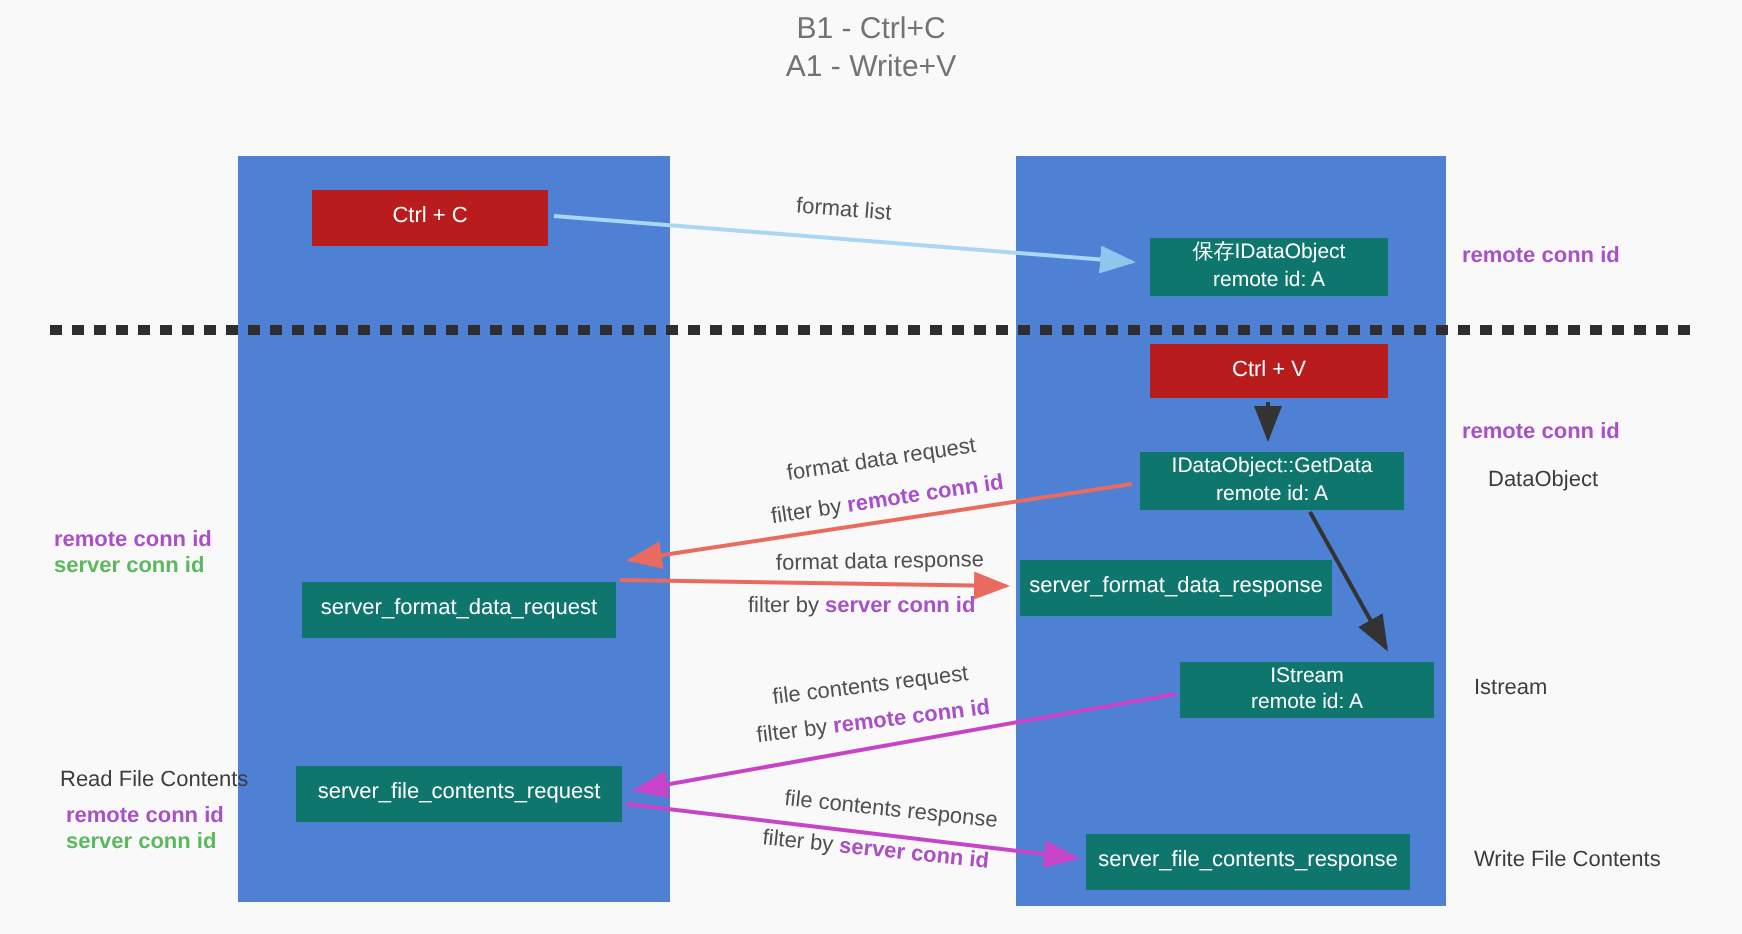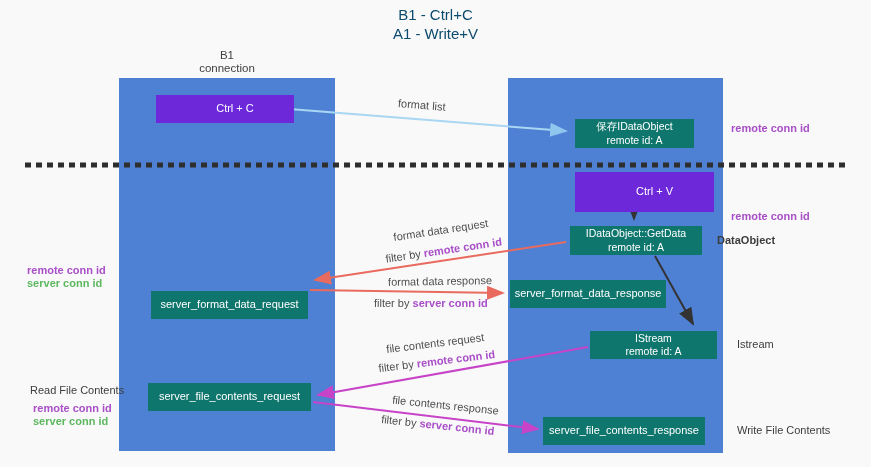--- a/index.html
+++ b/index.html
@@ -3,34 +3,34 @@
 <meta charset="utf-8">
 <style>
   html,body { margin:0; padding:0; }
   .canvas {
     position:relative; width:871px; height:467px;
     background:#f9f9f9; overflow:hidden;
     font-family:"Liberation Sans", sans-serif;
   }
   .title {
     position:absolute; left:0; right:0; top:6px;
-    text-align:center; font-size:15px; color:#0c4a6e; line-height:1.25;
+    text-align:center; font-size:15px; color:#737373; line-height:1.25;
   }
   .lane-header {
     position:absolute; top:49px; text-align:center;
     font-size:11.5px; color:#3f3f3f; line-height:1.15;
   }
   .lane-rect { position:absolute; background:#4e80d4; z-index:0; }
   svg.overlay { position:absolute; left:0; top:0; z-index:1; pointer-events:none; }
   .node {
     position:absolute; z-index:2;
     display:flex; flex-direction:column; align-items:center; justify-content:center;
     color:#fff; font-size:11px; text-align:center; line-height:1.25; white-space:nowrap;
   }
-  .node.green  { background:#6d28d9;padding-left:20px; }
+  .node.green  { background:#b91c1c; }
   .node.orange { background:#0f766e; }
   .node .l2 { font-size:10.5px; }
   .flow-label {
     position:absolute; z-index:2; font-size:11px; color:#4f4f4f; white-space:nowrap;
   }
   .side-label { position:absolute; z-index:2; font-size:11px; color:#3c3c3c; white-space:nowrap; }
   .bold-purple { color:#a94fc8; font-weight:bold; }
   .bold-green  { color:#5cb85f; font-weight:bold; }
   .rot-up   { transform:rotate(-8.5deg); }
   .rot-up7  { transform:rotate(-7deg); }
@@ -41,24 +41,20 @@
 </head>
 <body>
 
 <div class="canvas">
 
   <div class="title">
     <div>B1 - Ctrl+C</div>
     <div>A1 - Write+V</div>
   </div>
 
-  <div class="lane-header" style="left:119px; width:216px;">
-    <div>B1</div>
-    <div>connection</div>
-  </div>
 
   <div class="lane-rect" style="left:119px; top:78px; width:216px; height:373px;"></div>
   <div class="lane-rect" style="left:508px; top:78px; width:215px; height:375px;"></div>
 
   <svg class="overlay" width="871" height="467" viewBox="0 0 871 467">
     <defs>
       <marker id="ah-blue" markerWidth="9" markerHeight="7" refX="8" refY="3.5" orient="auto">
           <path d="M0,0 L9,3.5 L0,7 z" fill="#8fc6ee"></path>
         </marker>
       <marker id="ah-black" markerWidth="9" markerHeight="7" refX="8" refY="3.5" orient="auto">
@@ -91,21 +87,21 @@
 
   <div class="node green" style="left:156px; top:95px; width:118px; height:28px;">
     <div>Ctrl + C</div>
   </div>
 
   <div class="node orange" style="left:575px; top:119px; width:119px; height:29px;">
     <div class="l2">保存IDataObject</div>
     <div class="l2">remote id: A</div>
   </div>
 
-  <div class="node green" style="left:575px; top:172px; width:119px; height:40px;">
+  <div class="node green" style="left:575px; top:172px; width:119px; height:27px;">
     <div>Ctrl + V</div>
   </div>
 
   <div class="node orange" style="left:570px; top:226px; width:132px; height:29px;">
     <div class="l2">IDataObject::GetData</div>
     <div class="l2">remote id: A</div>
   </div>
 
   <div class="node orange" style="left:151px; top:267px; width:157px; height:28px;margin-top:24px;">
     <div>server_format_data_request</div>
@@ -137,21 +133,21 @@
   <div class="flow-label" style="left:374px; top:297px;"><span>filter by </span><span class="bold-purple">server conn id</span></div>
 
   <div class="flow-label rot-up7" style="left:386px; top:337px;">file contents request</div>
   <div class="flow-label rot-up7" style="left:378px; top:355px;"><span>filter by </span><span class="bold-purple">remote conn id</span></div>
 
   <div class="flow-label rot-dn6" style="left:392px; top:399px;">file contents response</div>
   <div class="flow-label rot-dn6" style="left:381px; top:419px;"><span>filter by </span><span class="bold-purple">server conn id</span></div>
 
   <div class="side-label bold-purple" style="left:731px; top:122px;">remote conn id</div>
   <div class="side-label bold-purple" style="left:731px; top:210px;">remote conn id</div>
-  <div class="side-label" style="left:717px; top:234px;font-weight:bold;">DataObject</div>
+  <div class="side-label" style="left:744px; top:234px;">DataObject</div>
   <div class="side-label" style="left:737px; top:338px;">Istream</div>
   <div class="side-label" style="left:737px; top:424px;">Write File Contents</div>
 
   <div class="side-label bold-purple" style="left:27px; top:264px;">remote conn id</div>
   <div class="side-label bold-green" style="left:27px; top:277px;">server conn id</div>
   <div class="side-label" style="left:30px; top:384px;">Read File Contents</div>
   <div class="side-label bold-purple" style="left:33px; top:402px;">remote conn id</div>
   <div class="side-label bold-green" style="left:33px; top:415px;">server conn id</div>
 
 </div>

